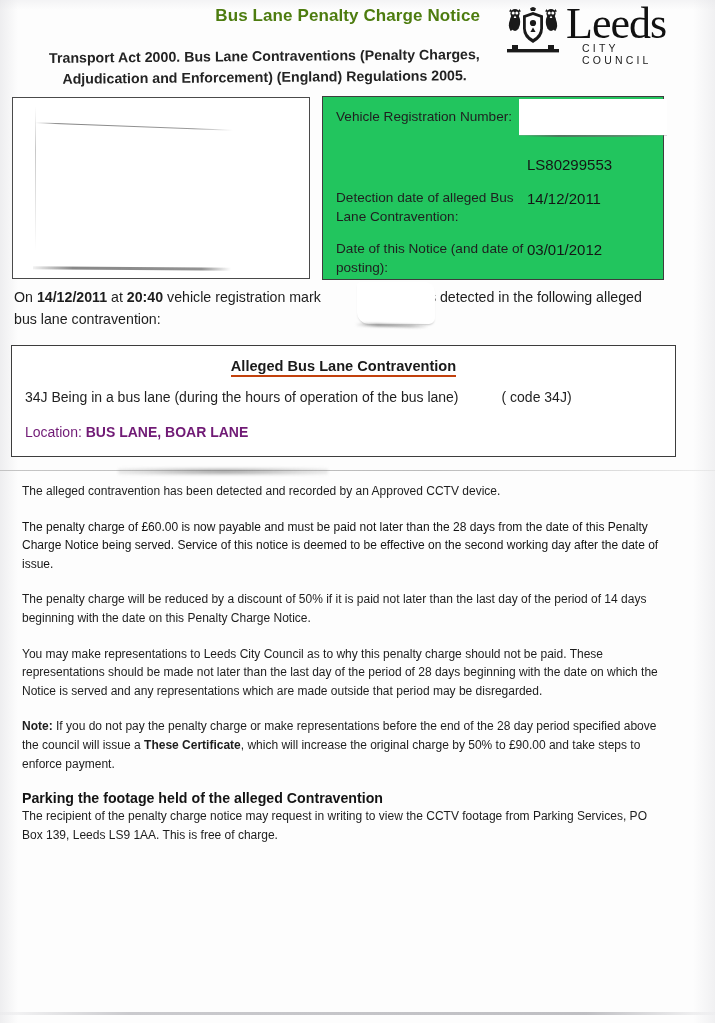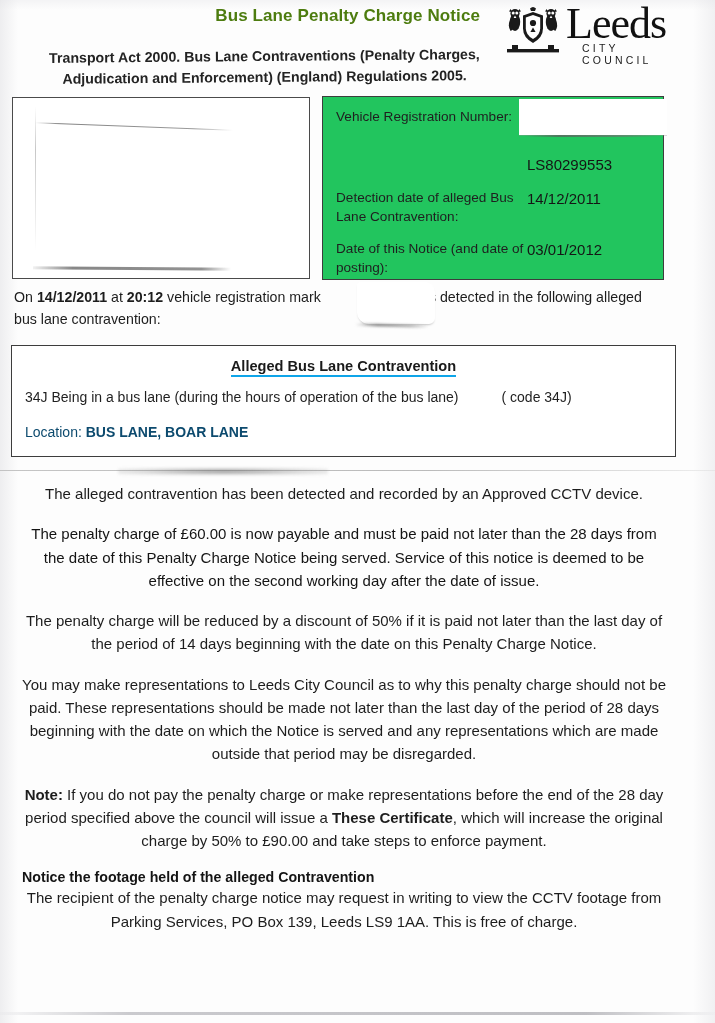--- a/index.html
+++ b/index.html
@@ -210,37 +210,37 @@
     position: absolute;
     left: 0;
     top: 12px;
     width: 100%;
     text-align: center;
     font-size: 14.6px;
     font-weight: bold;
     color: #1a1a1a;
   }
   .contra-heading span {
-    border-bottom: 2px solid #0ea5e9;
+    border-bottom: 2px solid #c2410c;
     padding-bottom: 1px;
   }
   .contra-code {
     position: absolute;
     left: 13px;
     top: 43px;
     font-size: 14px;
     color: #1f1f1f;
   }
   .contra-code .code-suffix { margin-left: 43px; }
   .contra-location {
     position: absolute;
     left: 13px;
     top: 78px;
     font-size: 14px;
-    color: #0c4a6e;
+    color: #701a75;
   }
   .contra-location b { font-weight: bold; }
   
   .fold {
     position: absolute;
     left: 0;
     top: 470px;
     width: 715px;
     height: 1px;
     background: linear-gradient(90deg, rgba(190,190,190,0.9) 0%, rgba(175,175,175,0.85) 60%, rgba(215,215,215,0.4) 100%);
@@ -255,25 +255,24 @@
     filter: blur(1.6px);
   }
   
   .body-text {
     position: absolute;
     left: 22px;
     top: 482px;
     width: 648px;
   }
   .para {
-    font-size: 15px;
+    font-size: 12px;
     line-height: 1.55;
     color: #1d1d1d;
     margin: 0 4px 17px 0;
-    text-align: center;
   }
   .para.bold {
     font-weight: normal;
     color: #141414;
   }
   .para b { font-weight: bold; }
   .sect-heading {
     font-size: 14.2px;
     font-weight: bold;
     color: #141414;
@@ -350,21 +349,21 @@
     <div class="detail-row detail-value r2">LS80299553</div>
 
     <div class="detail-row detail-label r3">Detection date of alleged Bus Lane Contravention:</div>
     <div class="detail-row detail-value r3">14/12/2011</div>
 
     <div class="detail-row detail-label r4">Date of this Notice (and date of posting):</div>
     <div class="detail-row detail-value r4">03/01/2012</div>
   </div>
 
   <div class="detect-line">
-    <span>On </span><b>14/12/2011</b><span> at </span><b>20:12</b><span> vehicle registration mark</span><span style="display:inline-block;width:86px">&nbsp;</span><span> was detected in the following alleged bus lane contravention:</span>
+    <span>On </span><b>14/12/2011</b><span> at </span><b>20:40</b><span> vehicle registration mark</span><span style="display:inline-block;width:86px">&nbsp;</span><span> was detected in the following alleged bus lane contravention:</span>
   </div>
   <div class="redact-mark"></div>
 
   <div class="contra-box">
     <div class="contra-heading"><span>Alleged Bus Lane Contravention</span></div>
     <div class="contra-code">
       <span>34J Being in a bus lane (during the hours of operation of the bus lane)</span><span class="code-suffix">( code 34J)</span>
     </div>
     <div class="contra-location">
       <span>Location: </span><b>BUS LANE, BOAR LANE</b>
@@ -373,18 +372,18 @@
 
   <div class="fold"></div>
   <div class="fold-smudge"></div>
 
   <div class="body-text">
     <p class="para">The alleged contravention has been detected and recorded by an Approved CCTV device.</p>
     <p class="para bold">The penalty charge of £60.00 is now payable and must be paid not later than the 28 days from the date of this Penalty Charge Notice being served. Service of this notice is deemed to be effective on the second working day after the date of issue.</p>
     <p class="para">The penalty charge will be reduced by a discount of 50% if it is paid not later than the last day of the period of 14 days beginning with the date on this Penalty Charge Notice.</p>
     <p class="para">You may make representations to Leeds City Council as to why this penalty charge should not be paid. These representations should be made not later than the last day of the period of 28 days beginning with the date on which the Notice is served and any representations which are made outside that period may be disregarded.</p>
     <p class="para"><b>Note:</b><span> If you do not pay the penalty charge or make representations before the end of the 28 day period specified above the council will issue a </span><b>These Certificate</b><span>, which will increase the original charge by 50% to £90.00 and take steps to enforce payment.</span></p>
-    <div class="sect-heading">Notice the footage held of the alleged Contravention</div>
+    <div class="sect-heading">Parking the footage held of the alleged Contravention</div>
     <p class="para tight">The recipient of the penalty charge notice may request in writing to view the CCTV footage from Parking Services, PO Box 139, Leeds LS9 1AA. This is free of charge.</p>
   </div>
 
   <div class="bottom-strip"></div>
 </div>
 
 </body></html>

